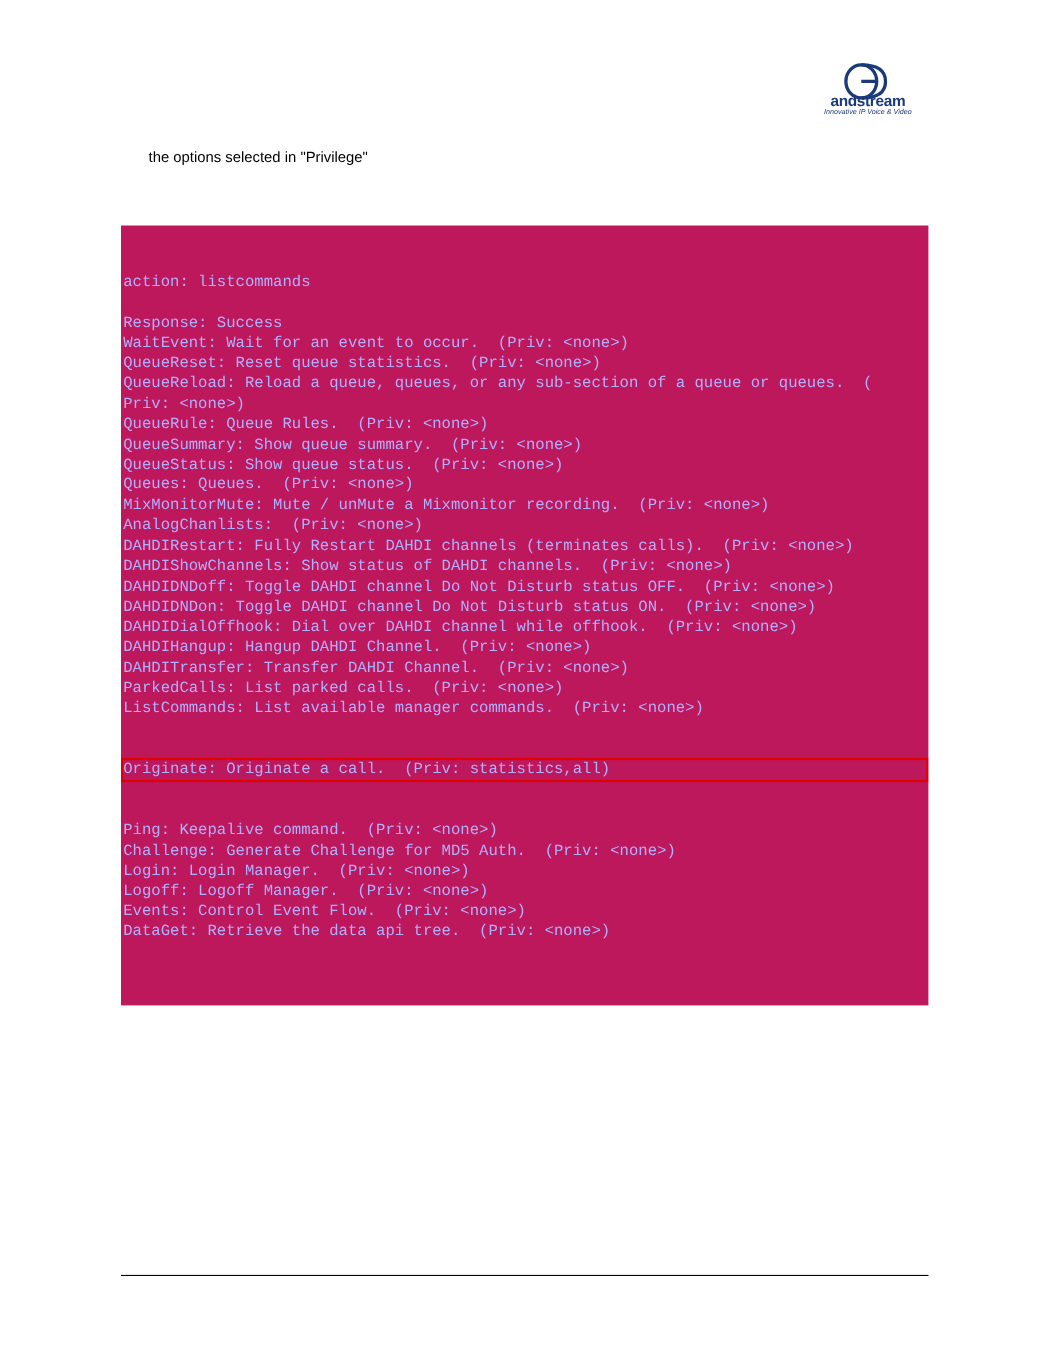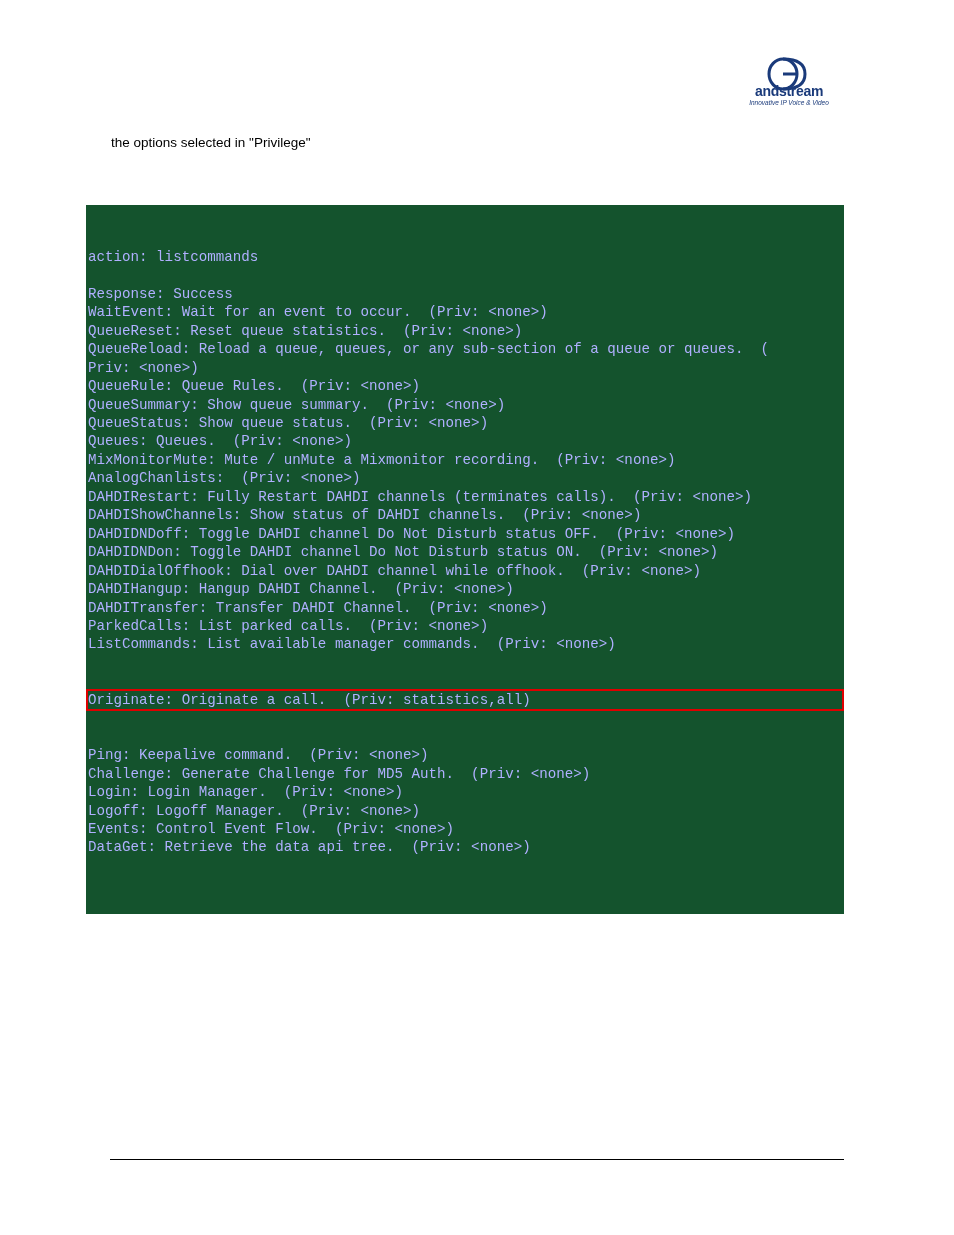--- a/index.html
+++ b/index.html
@@ -4,21 +4,21 @@
   <style>
     * { margin: 0; padding: 0; box-sizing: border-box; }
     body {
       background: #fff;
       font-family: Arial, sans-serif;
       width: 954px;
       height: 1235px;
       position: relative;
     }
     .page {
-      padding: 60px 110px 60px 86px;
+      padding: 60px 110px 60px 110px;
       position: relative;
     }
     .logo {
       position: absolute;
       top: 55px;
       right: 110px;
       width: 110px;
       text-align: center;
     }
     .logo svg { display: block; margin: 0 auto; }
@@ -35,21 +35,21 @@
       font-style: italic;
       letter-spacing: 0px;
     }
     .intro-text {
       margin-top: 75px;
       margin-left: 25px;
       font-size: 13.5px;
       color: #000;
     }
     .terminal {
-      background: #14532d;
+      background: #be185d;
       margin-top: 55px;
       padding: 6px 2px 20px 2px;
       font-family: "Courier New", monospace;
       font-size: 14.2px;
       color: #b0b0ff;
       line-height: 1.3;
       white-space: pre;
       overflow: hidden;
       position: relative;
     }

